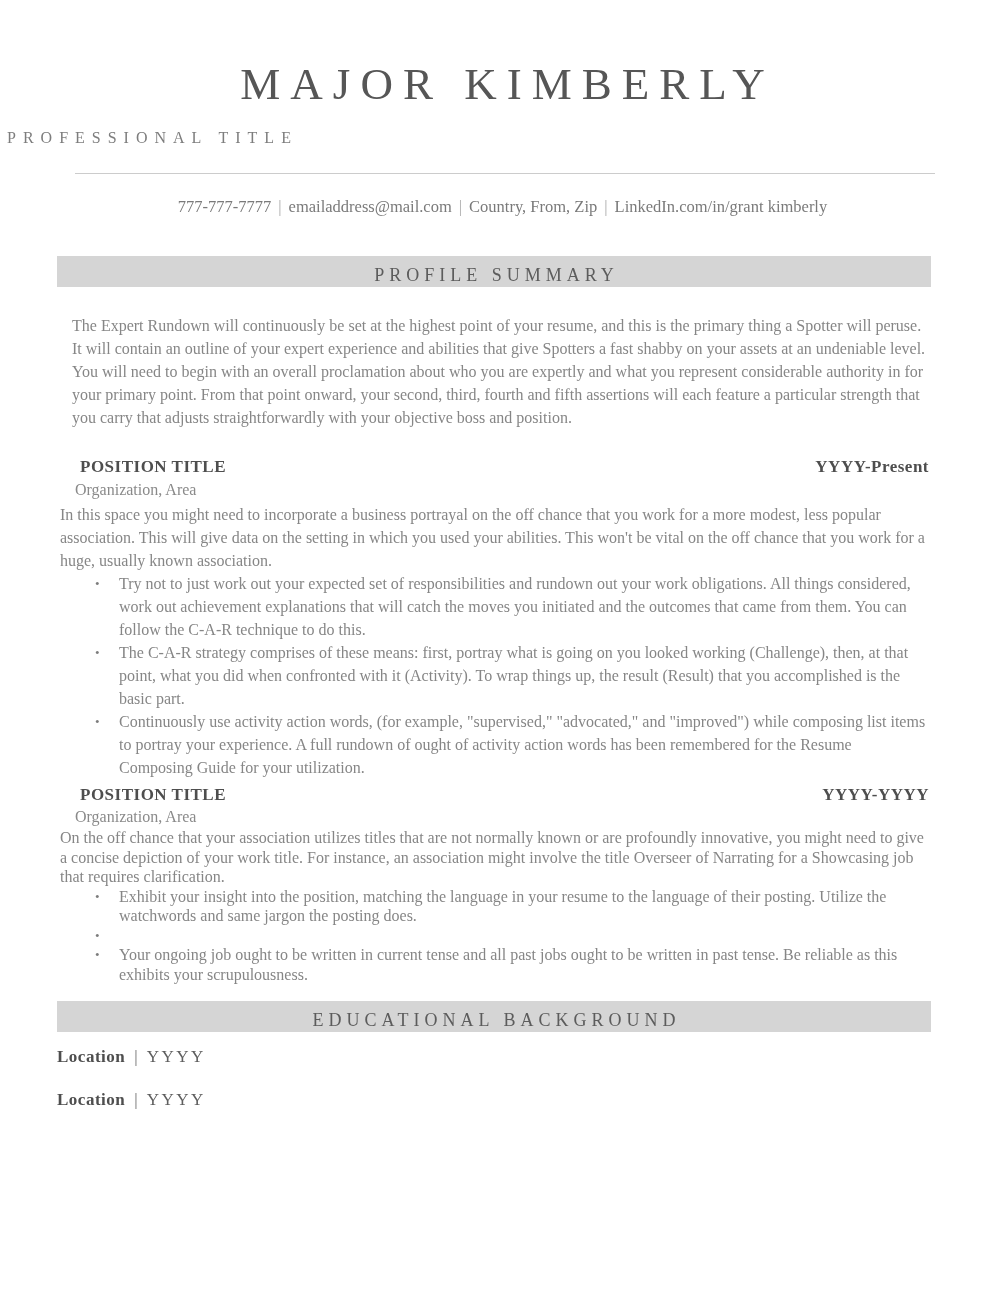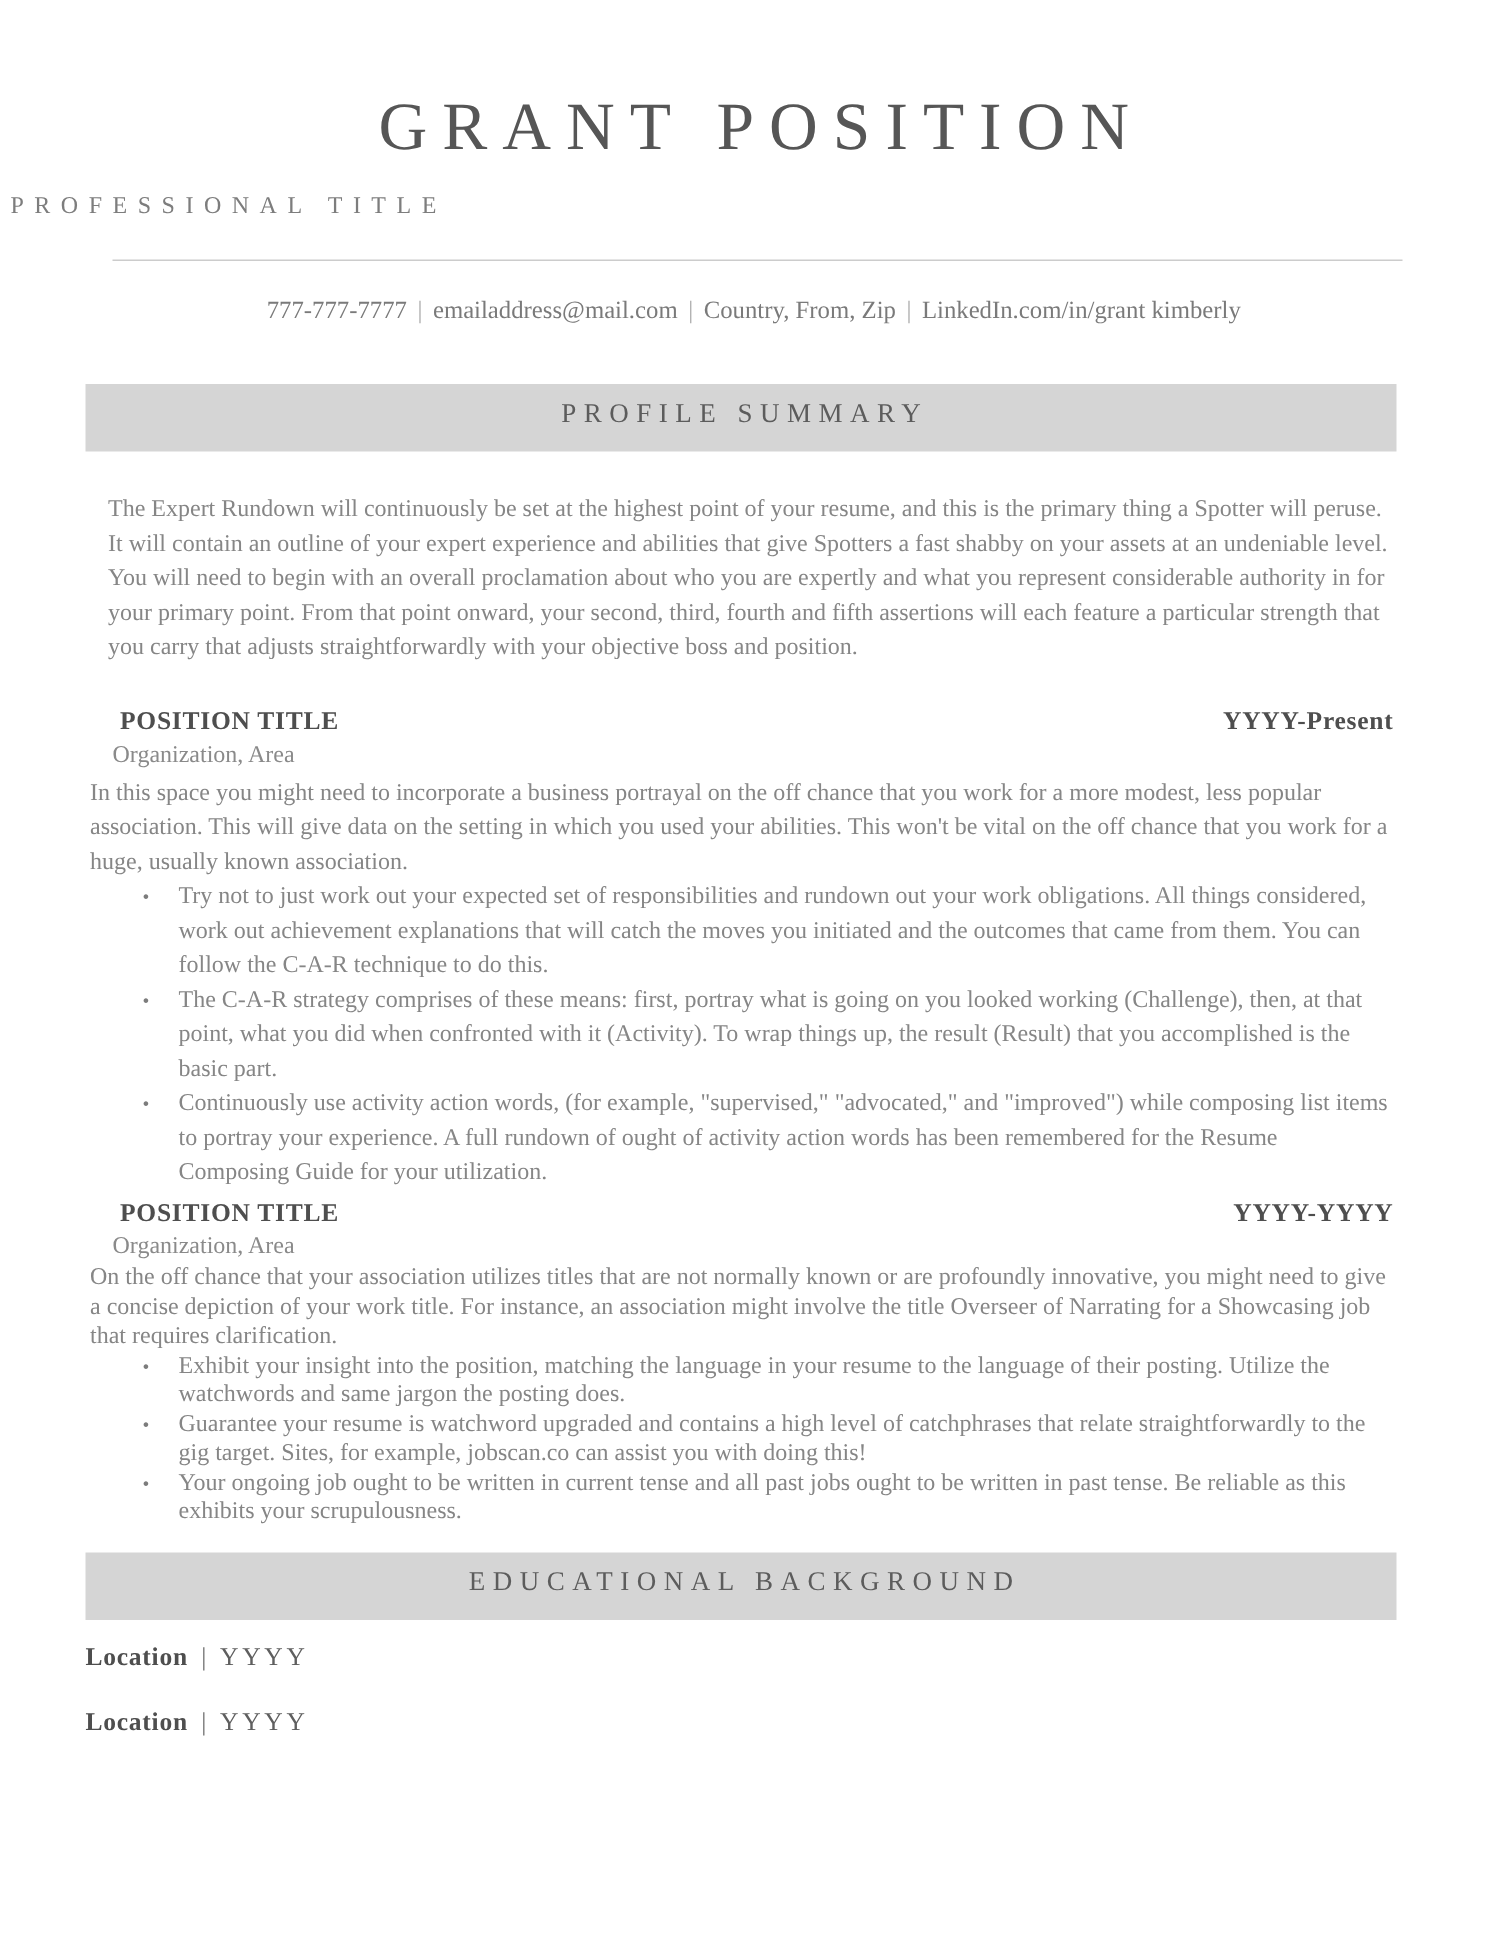--- a/index.html
+++ b/index.html
@@ -40,21 +40,21 @@
   .contact {
     margin-top: 22px;
     text-align: center;
     font-size: 16.5px;
     line-height: 22px;
     color: #7a7a7a;
   }
   .contact .sep { color: #ababab; padding: 0 7px; }
   .banner {
     margin: 0 74px 0 57px;
-    height: 45px;
+    height: 31px;
     background: #d5d5d5;
     text-align: center;
     padding-top: 7px;
     font-size: 18px;
     line-height: 24px;
     letter-spacing: 5px;
     padding-left: 5px;
     color: #5c5c5c;
   }
   .banner-profile { margin-top: 38px; }
@@ -123,21 +123,21 @@
   .edu-left { font-weight: bold; letter-spacing: 1px; }
   .edu-right .loc { font-weight: bold; letter-spacing: 0.5px; }
   .edu-right .yr { font-weight: 400; letter-spacing: 2.5px; color: #5f5f5f; }
   .esep { font-weight: 400; color: #6f6f6f; padding: 0 9px; }
 </style>
 </head>
 <body>
 
 <div class="page">
 
-  <h1 class="name">GRANT POSITION</h1>
+  <h1 class="name">MAJOR KIMBERLY</h1>
   <div class="subtitle">PROFESSIONAL TITLE</div>
 
   <hr class="divider">
 
   <div class="contact">
     <span>777-777-7777</span><span class="sep">|</span><span>emailaddress@mail.com</span><span class="sep">|</span><span>Country, From, Zip</span><span class="sep">|</span><span>LinkedIn.com/in/grant kimberly</span>
   </div>
 
   <div class="banner banner-profile">PROFILE SUMMARY</div>
 
@@ -174,21 +174,20 @@
     </div>
     <div class="job-org">Organization, Area</div>
     <p class="job-desc">On the off chance that your association utilizes titles that are not normally known or are profoundly innovative, you might need to give a concise depiction of your work title. For instance, an association might involve the title Overseer of Narrating for a Showcasing job that requires clarification.</p>
     <ul class="job-bullets">
       <li>
           <span class="marker">•</span>
           <span class="btext">Exhibit your insight into the position, matching the language in your resume to the language of their posting. Utilize the watchwords and same jargon the posting does.</span>
         </li>
       <li>
           <span class="marker">•</span>
-          <span class="btext">Guarantee your resume is watchword upgraded and contains a high level of catchphrases that relate straightforwardly to the gig target. Sites, for example, jobscan.co can assist you with doing this!</span>
         </li>
       <li>
           <span class="marker">•</span>
           <span class="btext">Your ongoing job ought to be written in current tense and all past jobs ought to be written in past tense. Be reliable as this exhibits your scrupulousness.</span>
         </li>
     </ul>
   </section>
 
   <div class="banner banner-education">EDUCATIONAL BACKGROUND</div>
 

